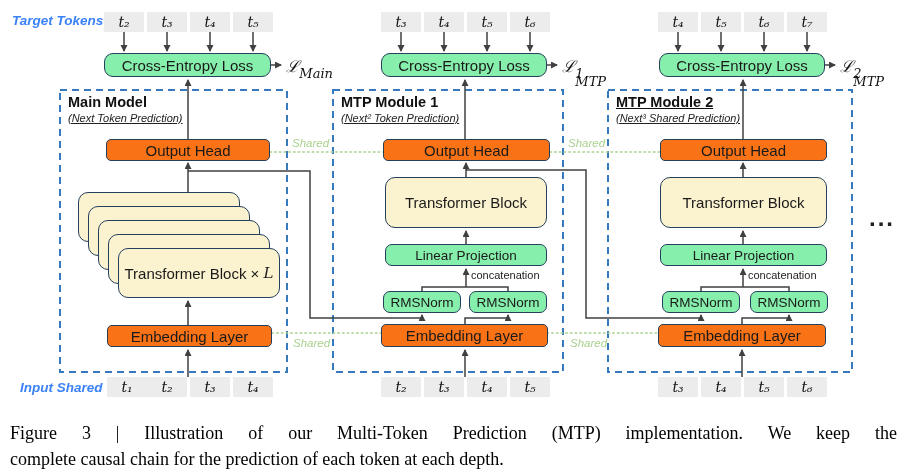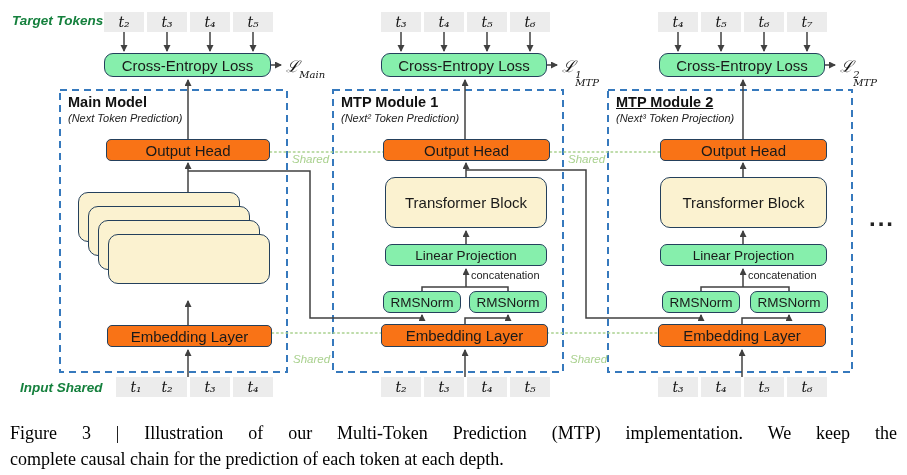--- a/index.html
+++ b/index.html
@@ -9,29 +9,29 @@
   .node{position:absolute;z-index:2;display:flex;align-items:center;justify-content:center;
         box-sizing:border-box;}
   .box-yellow{background:#86efac;border:1.5px solid #24405C;border-radius:7px;}
   .box-green{background:#f97316;border:1.5px solid #24405C;border-radius:5px;}
   .box-stack{background:#FBF2D0;border:1.5px solid #24405C;border-radius:10px;}
   .token{background:#ECECEC;z-index:2;position:absolute;display:flex;align-items:center;
          justify-content:center;font-family:"DejaVu Serif",serif;font-style:italic;
          font-size:14px;color:#111;}
   .lbl{font-size:15px;}
   .lbl-sm{font-size:13.5px;}
-  .row-label{position:absolute;z-index:2;font-style:italic;font-weight:600;font-size:13.5px;color:#15803d;}
+  .row-label{position:absolute;z-index:2;font-style:italic;font-weight:600;font-size:13.5px;color:#3b82f6;}
   .mod-title{position:absolute;z-index:2;font-weight:700;font-size:14.5px;color:#111;}
-  .mod-sub{position:absolute;z-index:2;font-style:italic;font-size:11px;color:#222;}
-  .shared{position:absolute;z-index:2;font-style:italic;font-size:11.5px;color:#A9D18E;margin-top:16px;}
+  .mod-sub{position:absolute;z-index:2;font-style:italic;font-size:11px;color:#222;text-decoration:underline;}
+  .shared{position:absolute;z-index:2;font-style:italic;font-size:11.5px;color:#A9D18E;}
   .concat{position:absolute;z-index:2;font-size:11px;color:#222;}
   .loss{position:absolute;z-index:2;font-family:"DejaVu Serif",serif;font-style:italic;
         font-size:16px;color:#111;white-space:nowrap;}
   .ss{display:inline-flex;flex-direction:column;vertical-align:-6px;line-height:8px;
-      font-size:10px;font-style:italic;}
+      font-size:13px;font-style:italic;}
   .ss .sup:empty{display:none;}
   .mathvar{font-family:"DejaVu Serif",serif;font-style:italic;}
   .ellipsis{position:absolute;z-index:2;font-weight:700;font-size:24px;letter-spacing:2px;
             color:#222;line-height:10px;}
   .caption{position:absolute;left:10px;top:420px;width:887px;z-index:2;
            font-family:"Liberation Serif",serif;font-size:18px;line-height:26px;color:#000;}
   .cap1{text-align:justify;text-align-last:justify;}
 </style>
 </head>
 <body>
@@ -114,24 +114,27 @@
 
   <div class="mod-title" style="left:68px;top:94px;">Main Model</div>
   <div class="mod-sub" style="left:68px;top:112px;">(Next Token Prediction)</div>
 
   <div class="node box-green lbl" style="left:106px;top:139px;width:164px;height:22px;">Output Head</div>
 
   <div class="node box-stack" style="left:78px; top:192px;width:162px;height:50px;"></div>
   <div class="node box-stack" style="left:88px; top:206px;width:162px;height:50px;"></div>
   <div class="node box-stack" style="left:98px; top:220px;width:162px;height:50px;"></div>
   <div class="node box-stack" style="left:108px;top:234px;width:162px;height:50px;"></div>
+  <div class="node box-stack lbl" style="left:118px;top:248px;width:162px;height:50px;">
+    <span>Transformer Block ×</span>&nbsp;<span class="mathvar">L</span>
+  </div>
 
   <div class="node box-green lbl" style="left:107px;top:325px;width:165px;height:22px;">Embedding Layer</div>
 
-  <div class="token" style="left:116px;top:377px;width:40px;height:20px;">t₁</div>
+  <div class="token" style="left:107px;top:377px;width:40px;height:20px;">t₁</div>
   <div class="token" style="left:147px;top:377px;width:40px;height:20px;">t₂</div>
   <div class="token" style="left:190px;top:377px;width:40px;height:20px;">t₃</div>
   <div class="token" style="left:233px;top:377px;width:40px;height:20px;">t₄</div>
 
   <div class="shared" style="left:292px;top:137px;">Shared</div>
   <div class="shared" style="left:293px;top:337px;">Shared</div>
 
   <div class="token" style="left:381px;top:12px;width:40px;height:20px;">t₃</div>
   <div class="token" style="left:424px;top:12px;width:40px;height:20px;">t₄</div>
   <div class="token" style="left:467px;top:12px;width:40px;height:20px;">t₅</div>
@@ -176,21 +179,21 @@
 
   <div class="node box-yellow lbl" style="left:659px;top:53px;width:166px;height:24px;border-radius:9px;">Cross-Entropy Loss</div>
   <div class="loss" style="left:840px;top:55px;">
     <span>ℒ</span><span class="ss">
         <span class="sup">2</span>
         <span class="sub">MTP</span>
       </span>
   </div>
 
   <div class="mod-title" style="left:616px;top:94px;text-decoration:underline;">MTP Module 2</div>
-  <div class="mod-sub" style="left:616px;top:112px;">(Next³ Token Projection)</div>
+  <div class="mod-sub" style="left:616px;top:112px;">(Next³ Shared Prediction)</div>
 
   <div class="node box-green lbl" style="left:660px;top:139px;width:167px;height:22px;">Output Head</div>
 
   <div class="node box-stack lbl" style="left:660px;top:177px;width:167px;height:51px;">Transformer Block</div>
 
   <div class="node box-yellow lbl-sm" style="left:660px;top:244px;width:167px;height:22px;">Linear Projection</div>
 
   <div class="concat" style="left:748px;top:269px;">concatenation</div>
 
   <div class="node box-yellow lbl-sm" style="left:662px;top:291px;width:78px;height:22px;">RMSNorm</div>

